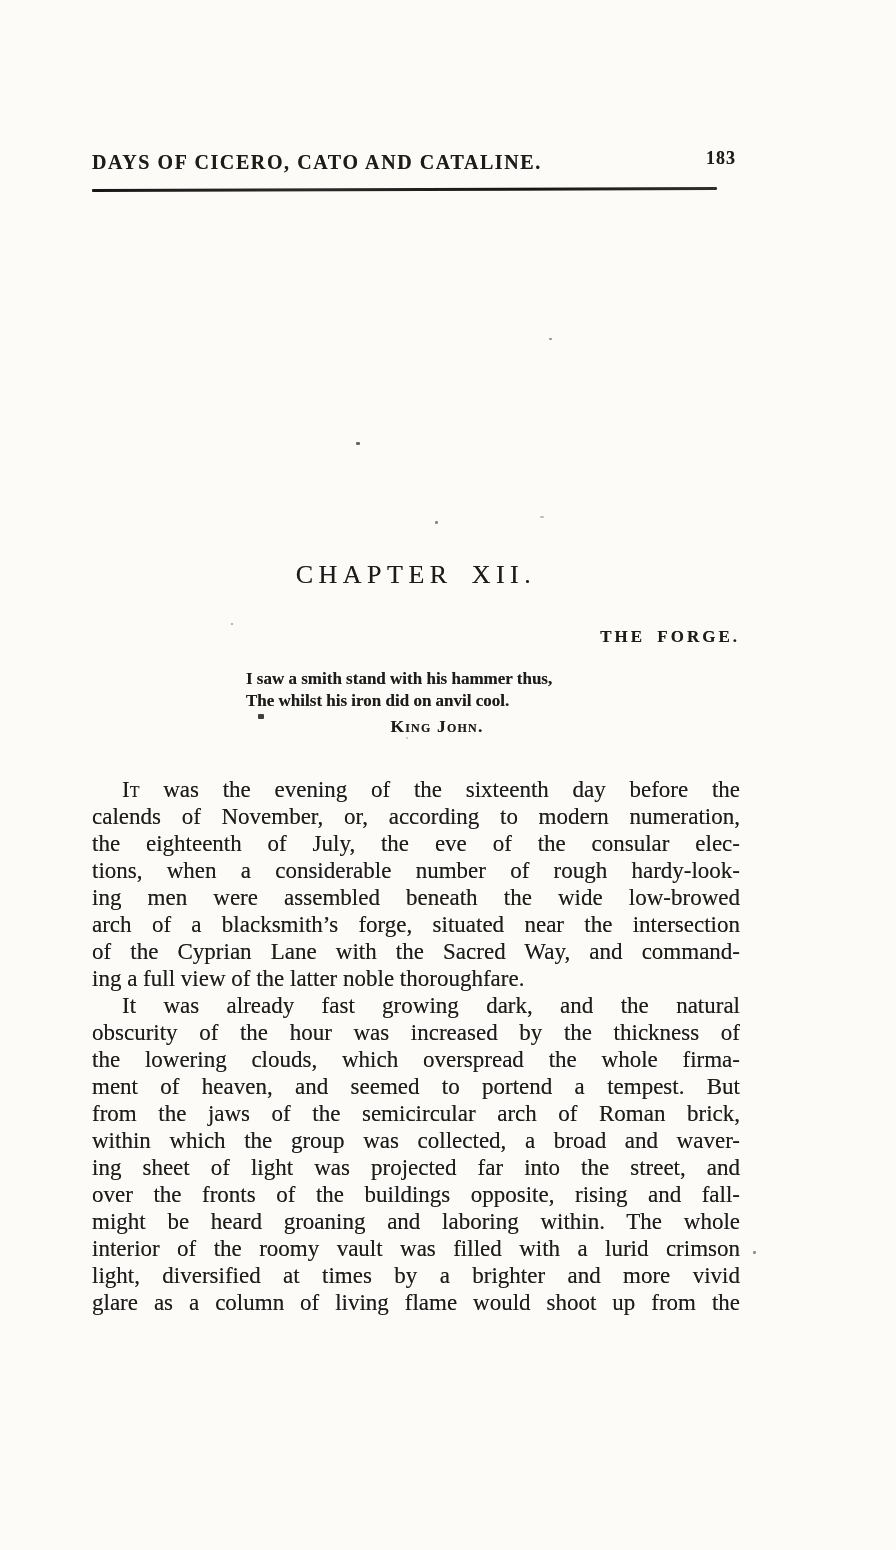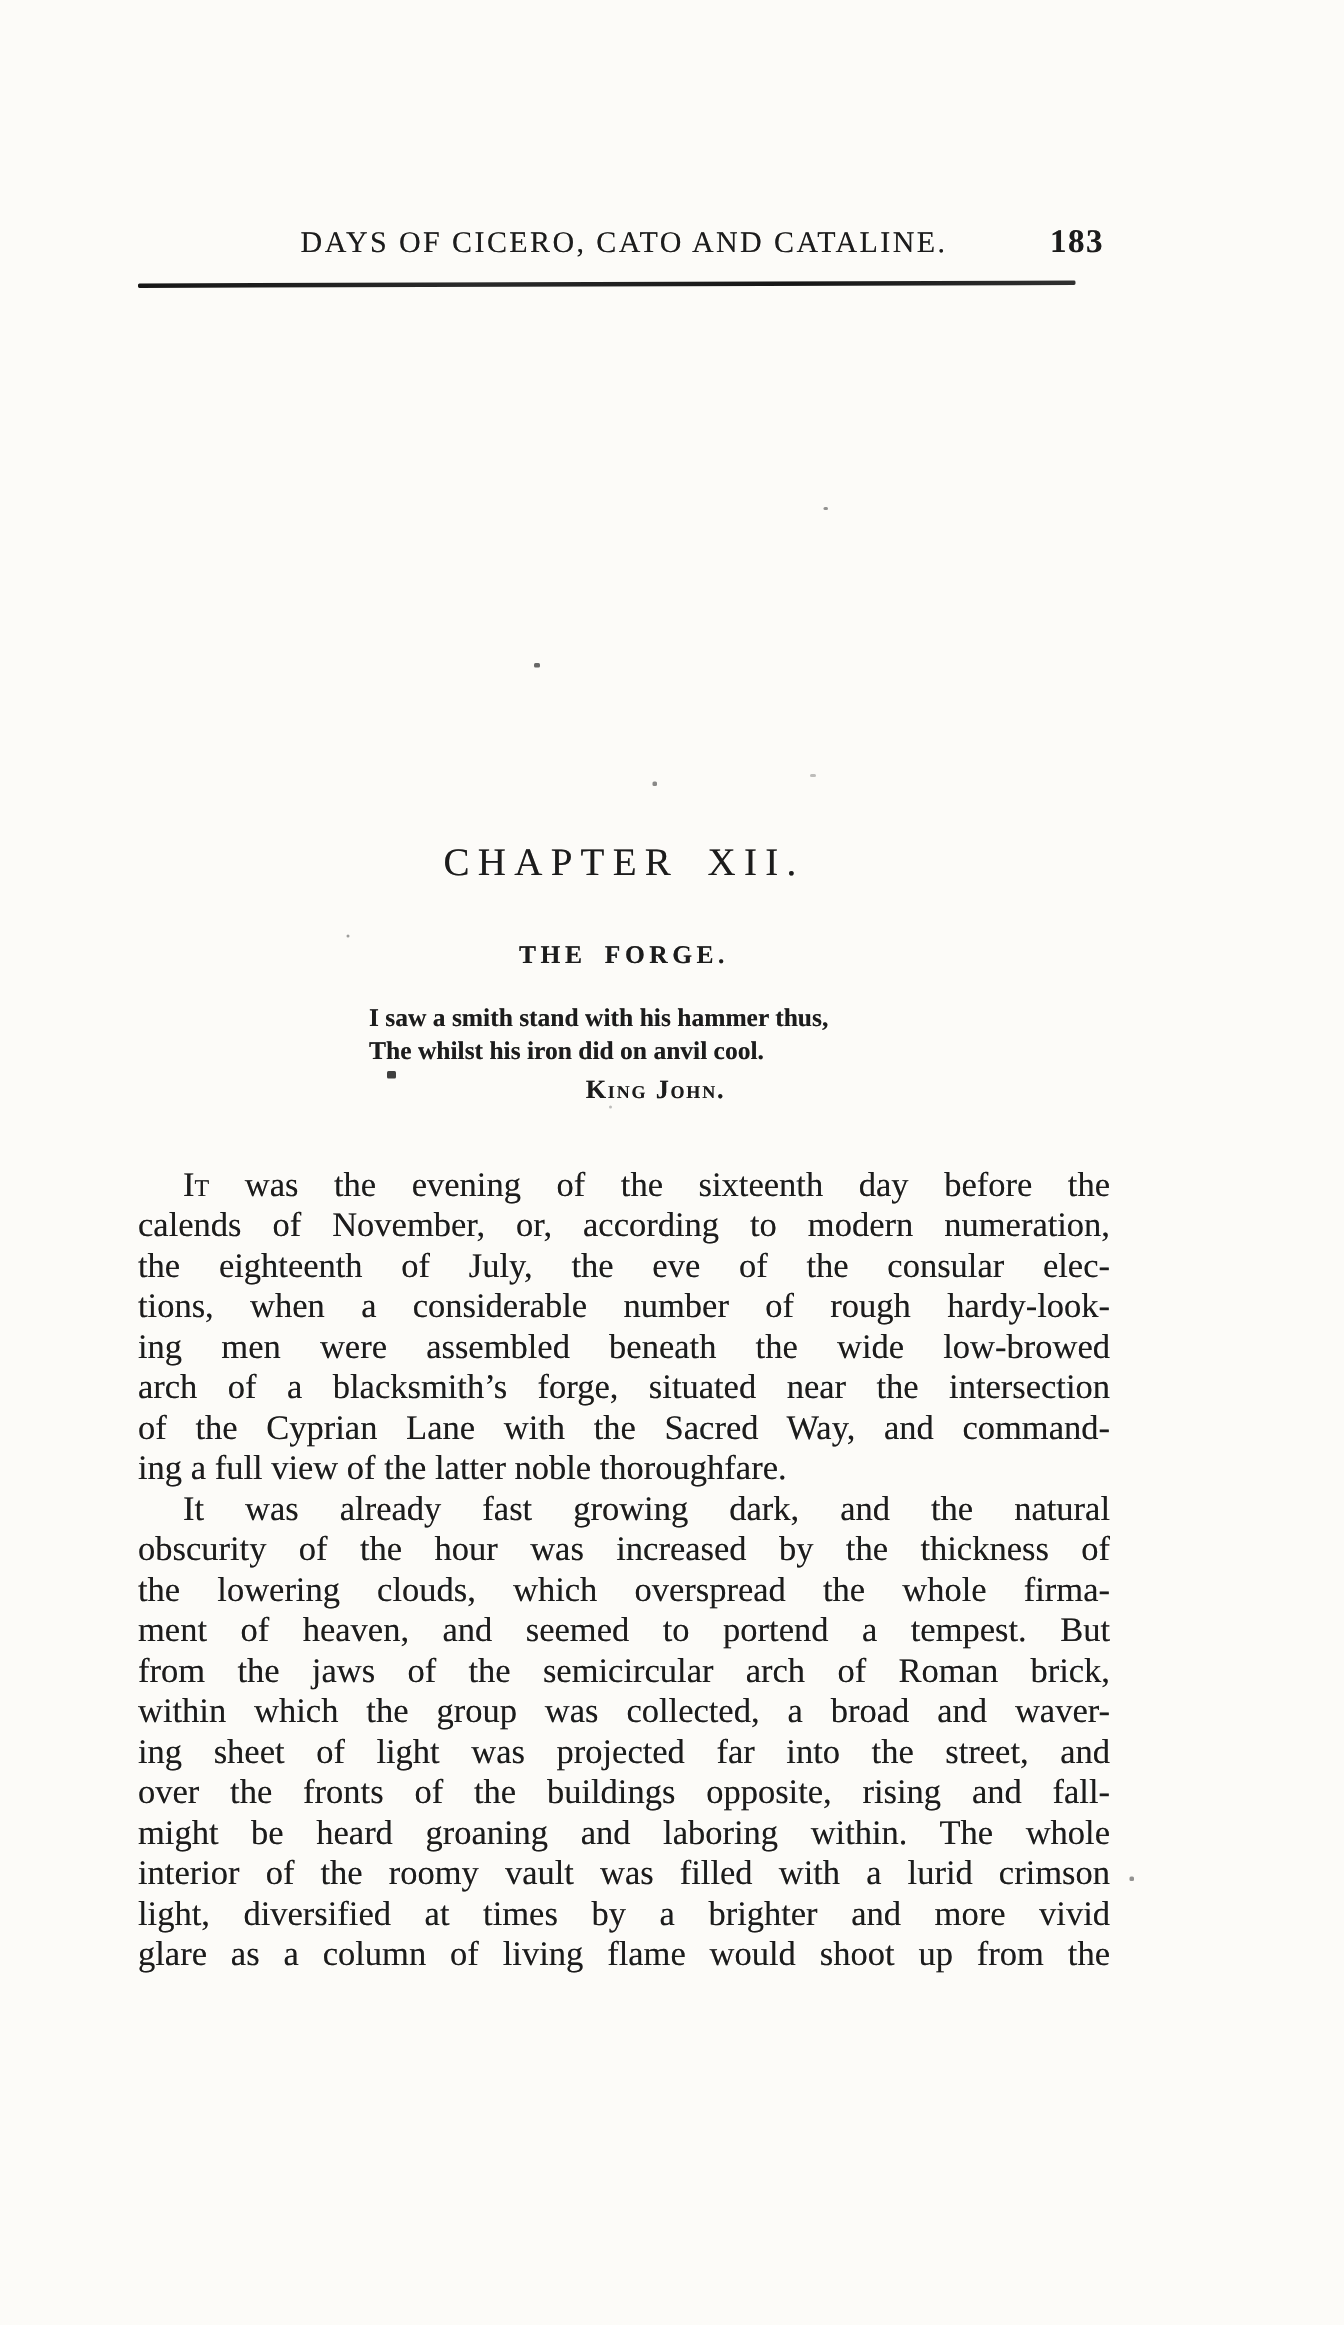--- a/index.html
+++ b/index.html
@@ -12,44 +12,44 @@
     width:896px;height:1550px;
     margin:0 auto;
     background:var(--paper,#fcfbf8);
     color:var(--ink,#1c1c1c);
     overflow:hidden;
     text-shadow:0 0 .4px rgba(25,25,25,.55);
   }
   
   .running-head{
     position:absolute;left:92px;top:151px;width:648px;
-    text-align:center;
-    font-size:20px;font-weight:400;letter-spacing:1.6px;
+    text-align:left;
+    font-size:20px;font-weight:700;letter-spacing:1.6px;
     white-space:nowrap;
   }
   .page-number{
     position:absolute;right:160px;top:148px;
-    font-size:22px;font-weight:700;letter-spacing:1px;
+    font-size:18px;font-weight:700;letter-spacing:1px;
   }
   .head-rule{
     position:absolute;left:92px;top:188px;width:625px;height:3px;
     background:linear-gradient(90deg,#161616 0%,#2a2a2a 35%,#161616 70%,#303030 100%);
     transform:rotate(-0.18deg);
     border-radius:1px;
   }
   
   .chapter-heading{
     position:absolute;left:92px;top:560px;width:648px;
     text-align:center;
     font-size:26px;font-weight:400;letter-spacing:5.5px;word-spacing:7px;
     white-space:nowrap;
   }
   .chapter-subtitle{
     position:absolute;left:92px;top:627px;width:648px;
-    text-align:center;
+    text-align:right;
     font-size:17px;font-weight:700;letter-spacing:3px;word-spacing:5px;
     white-space:nowrap;
   }
   
   .epigraph{
     position:absolute;left:246px;top:668px;width:382px;
     font-size:17px;font-weight:700;line-height:22px;
   }
   .epigraph-line{white-space:nowrap;}
   .epigraph-attr{

